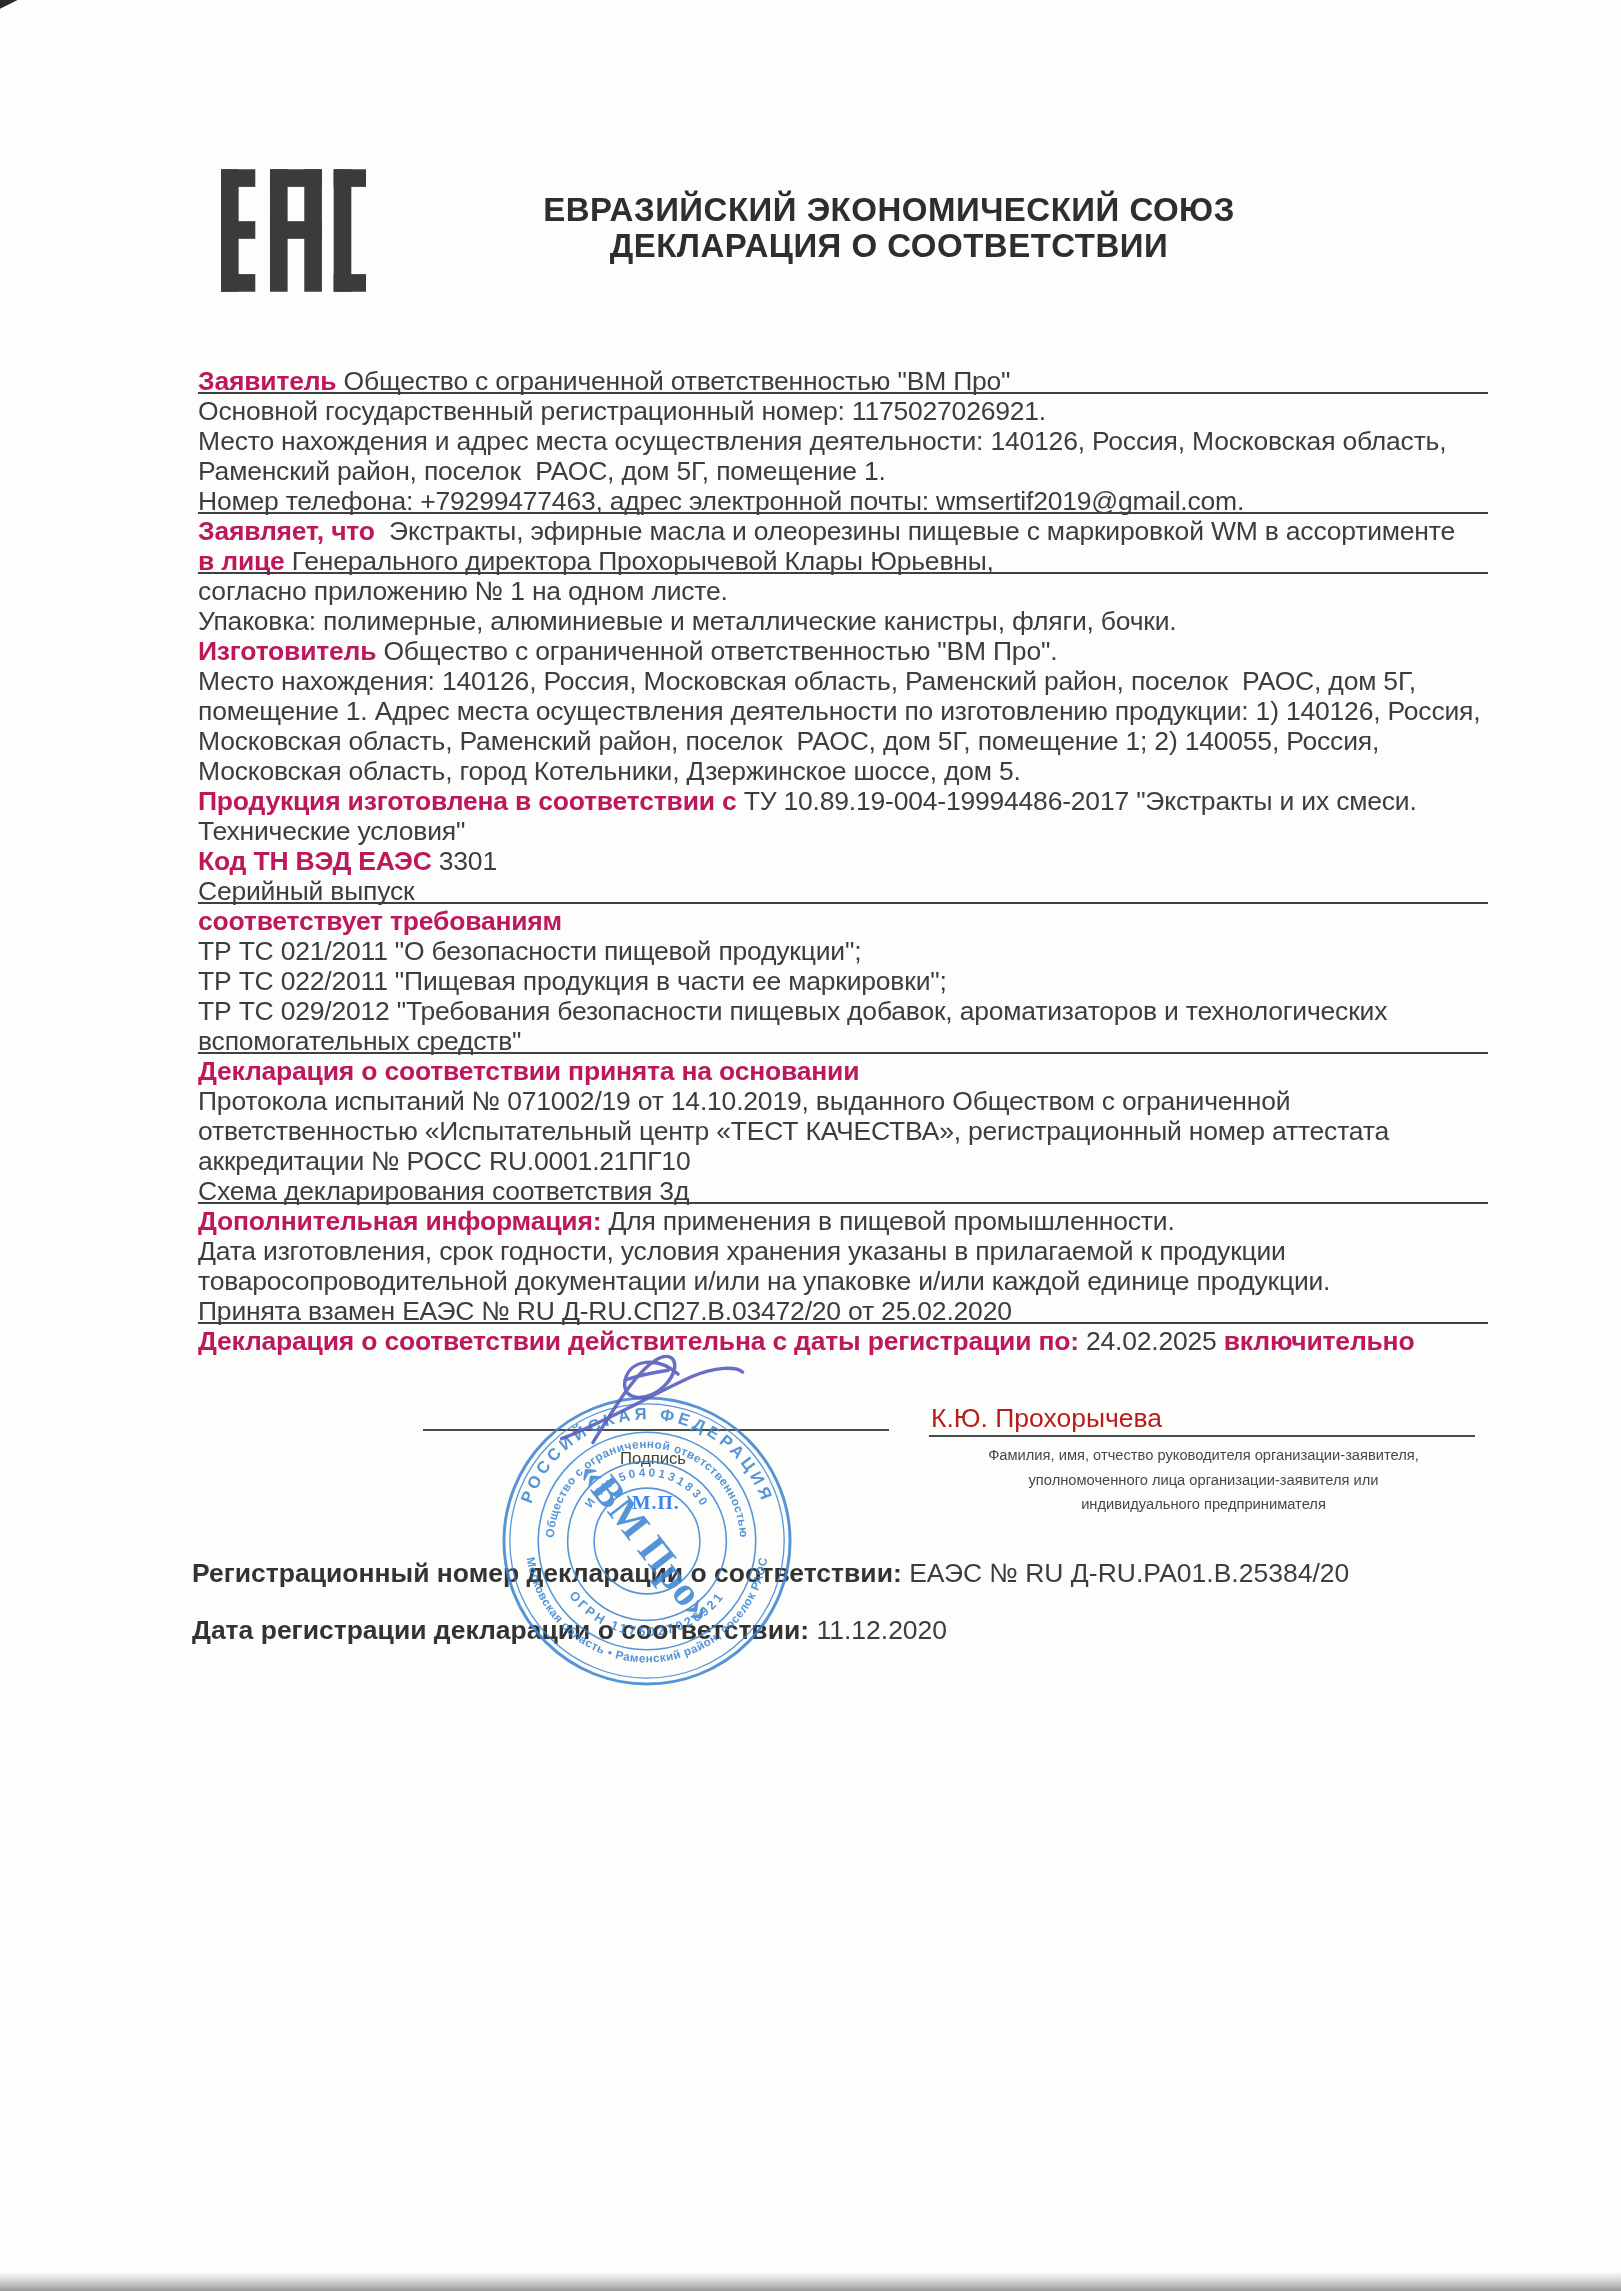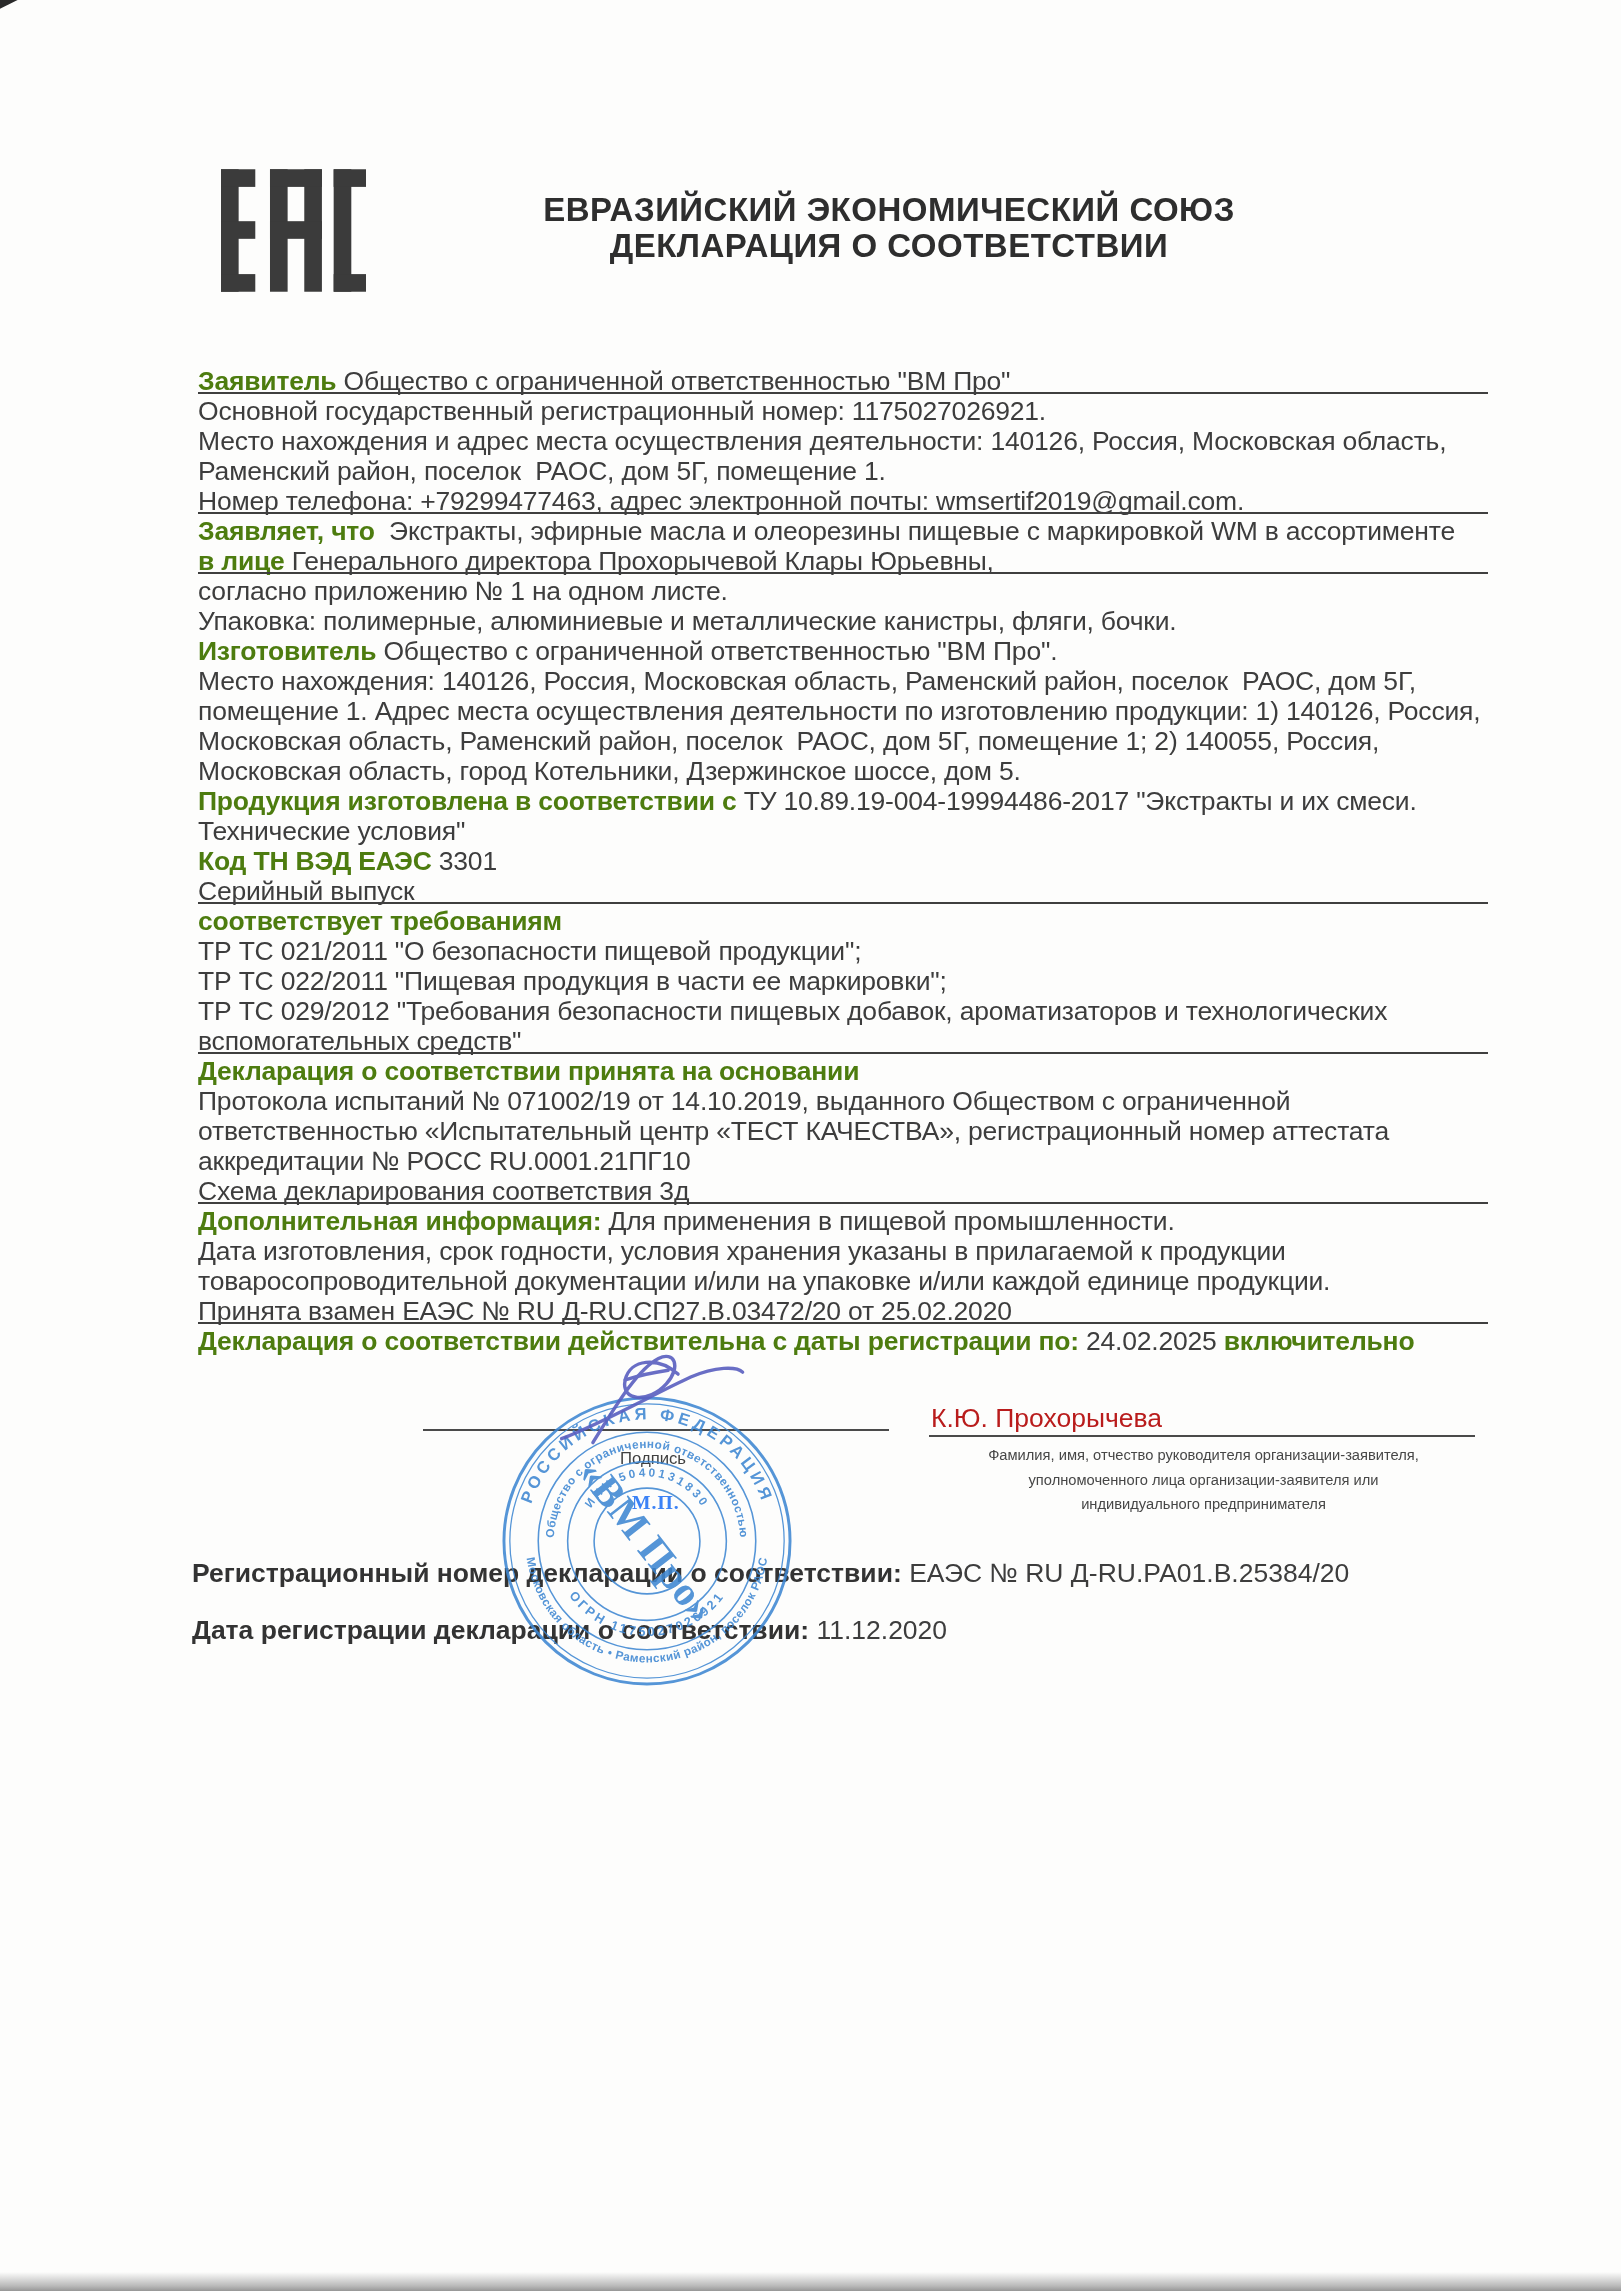--- a/index.html
+++ b/index.html
@@ -18,21 +18,21 @@
     text-align:center;font-weight:bold;font-size:33px;line-height:36px;
     color:#2e2e2e;letter-spacing:0.5px;
   }
   
   #doc-lines{
     position:absolute;left:198px;top:366px;width:1290px;
     font-size:26.5px;line-height:30px;color:#3d3d3d;
   }
   #doc-lines .line{position:relative;height:30px;white-space:pre;}
   #doc-lines .line span{letter-spacing:-0.2px;}
-  #doc-lines .b{font-weight:bold;color:#4d7c0f;text-align:right;}
+  #doc-lines .b{font-weight:bold;color:#be185d;text-align:right;}
   #doc-lines .line.rule::after{
     content:"";position:absolute;left:0;right:0;bottom:2px;
     border-top:2px solid #3f3f3f;
   }
   
   .sig-line{position:absolute;border-top:2px solid #4a4a4a;}
   #sig-line-left{left:423px;top:1429px;width:466px;}
   #sig-line-right{left:929px;top:1435px;width:546px;}
   #sig-caption{position:absolute;left:620px;top:1449px;font-size:16.7px;color:#404040;}
   #sig-mp{position:absolute;left:632px;top:1492px;font-family:"Liberation Serif",serif;

